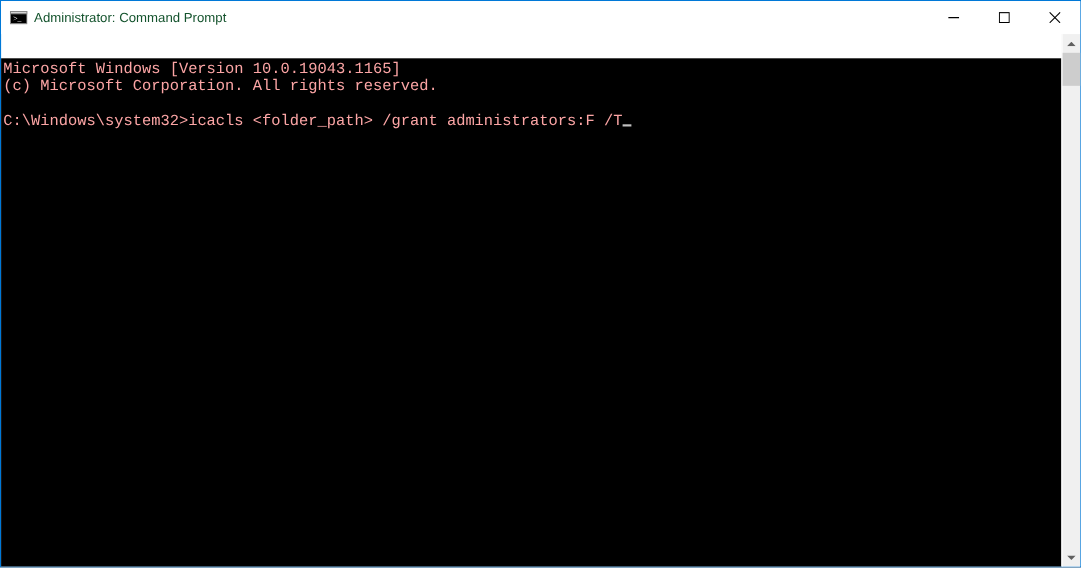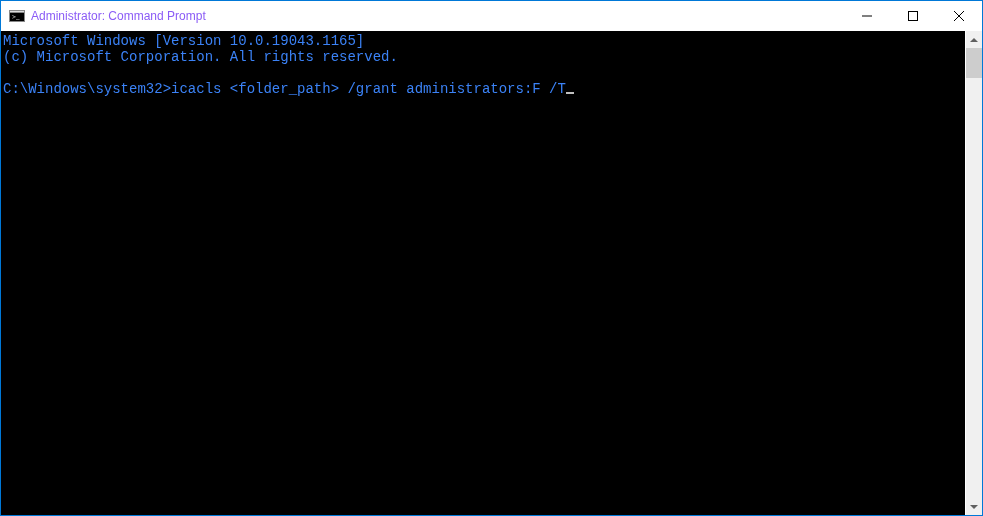--- a/index.html
+++ b/index.html
@@ -30,21 +30,21 @@
       height: 16px;
       margin-left: 8px;
       margin-right: 6px;
       display: flex;
       align-items: center;
       justify-content: center;
     }
     .titlebar-icon svg { display: block; }
     .titlebar-title {
       font-size: 12px;
-      color: #8b5cf6;
+      color: #14532d;
       flex: 1;
       white-space: nowrap;
     }
     .winctrls {
       display: flex;
       height: 100%;
     }
     .winctrl {
       width: 46px;
       height: 100%;
@@ -55,27 +55,28 @@
     }
     .winctrl svg { display: block; }
     .client {
       flex: 1;
       display: flex;
       min-height: 0;
     }
     .terminal {
       flex: 1;
       background: #000;
-      color: #3b82f6;
+      color: #fca5a5;
       font-family: Consolas, "Courier New", monospace;
       font-size: 14px;
       line-height: 16px;
       padding: 2px 4px 2px 2px;
       white-space: pre;
       overflow: hidden;
+      margin-top: 22px;
     }
     .scrollbar {
       width: 17px;
       background: #f0f0f0;
       position: relative;
       border-left: 1px solid #fff;
     }
     .scroll-btn {
       position: absolute;
       left: 0;

